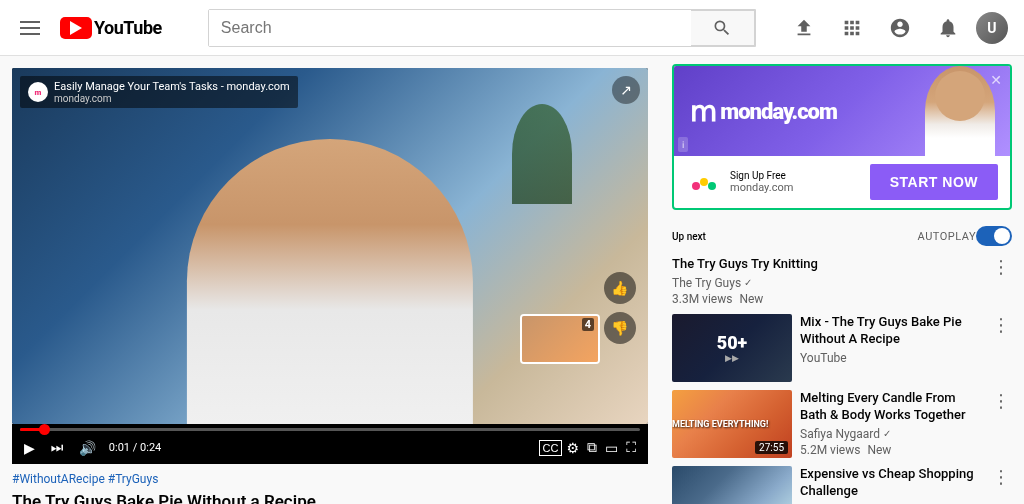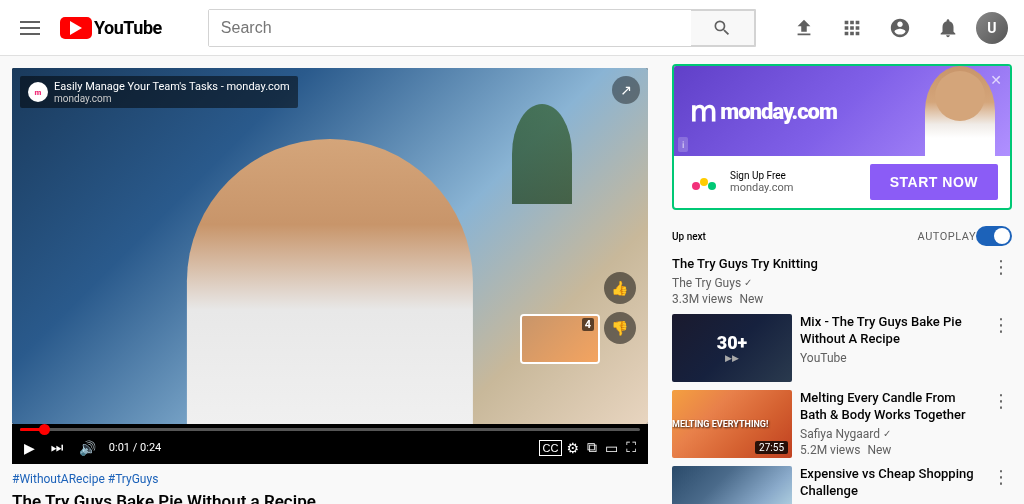--- a/index.html
+++ b/index.html
@@ -287,21 +287,21 @@
             <span>3.3M views</span>
             <span class="card-badge">New</span>
           </div>
         </div>
         <div class="card-more">⋮</div>
       </div>
 
       <div class="video-card">
         <div class="card-thumb mix-thumb" style="position:relative;">
           <div style="width:100%;height:100%;background:linear-gradient(135deg,#1a1a2e,#16213e,#2a3a4e);display:flex;flex-direction:column;align-items:center;justify-content:center;">
-            <div style="color:#fff;font-size:18px;font-weight:900;">30+</div>
+            <div style="color:#fff;font-size:18px;font-weight:900;">50+</div>
             <div style="color:#aaa;font-size:9px;">▶▶</div>
           </div>
         </div>
         <div class="card-info">
           <div class="card-title">Mix - The Try Guys Bake Pie Without A Recipe</div>
           <div class="card-channel">
             <span>YouTube</span>
           </div>
         </div>
         <div class="card-more">⋮</div>

